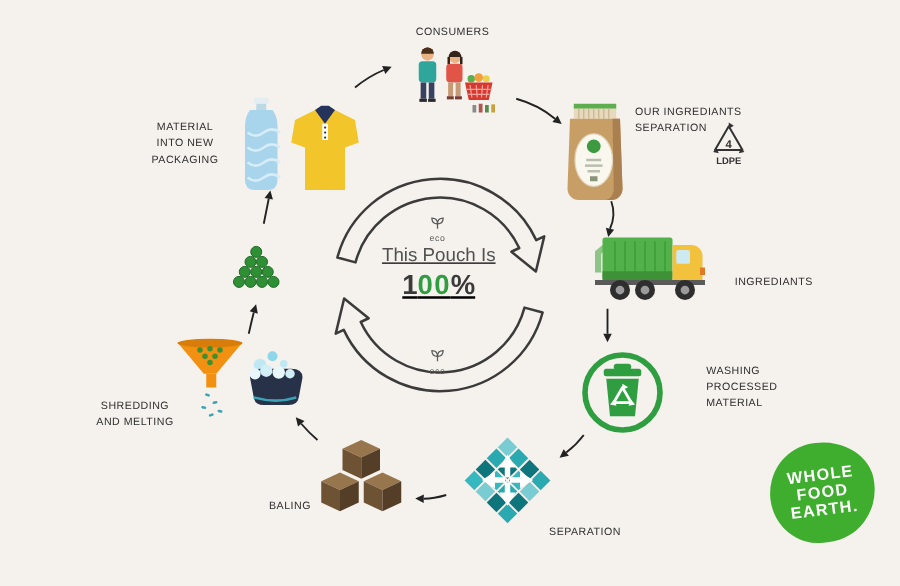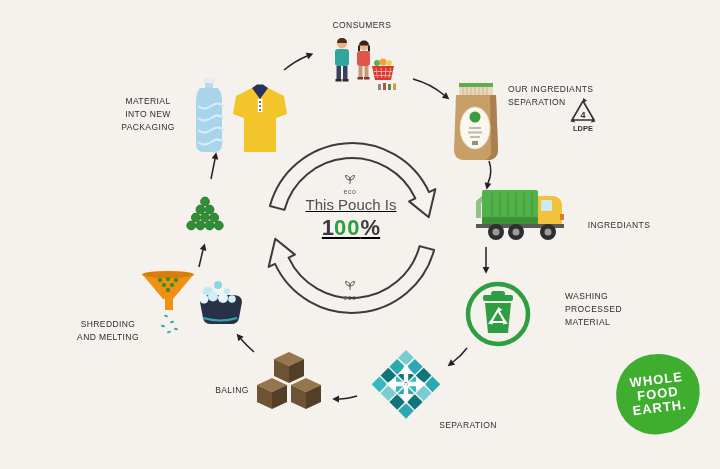--- a/index.html
+++ b/index.html
@@ -216,21 +216,21 @@
     <path d="M39 0 L54 7 L39 14 L24 7 Z" fill="#97764e"></path>
     <path d="M24 7 L39 14 L39 31 L24 24 Z" fill="#6e5234"></path>
     <path d="M39 14 L54 7 L54 24 L39 31 Z" fill="#553e27"></path>
     <path d="M22 26 L37 33 L22 40 L7 33 Z" fill="#97764e"></path>
     <path d="M7 33 L22 40 L22 57 L7 50 Z" fill="#6e5234"></path>
     <path d="M22 40 L37 33 L37 50 L22 57 Z" fill="#553e27"></path>
     <path d="M56 26 L71 33 L56 40 L41 33 Z" fill="#97764e"></path>
     <path d="M41 33 L56 40 L56 57 L41 50 Z" fill="#6e5234"></path>
     <path d="M56 40 L71 33 L71 50 L56 57 Z" fill="#553e27"></path>
   </svg>
-  <div class="stage-label t-center" style="left:208px;top:384px;width:48px">
+  <div class="stage-label t-center" style="left:208px;top:398px;width:48px">
     <div>BALING</div>
   </div>
 
   <svg class="abs" style="left:134px;top:270px" width="112" height="76" viewBox="0 0 112 76">
     <path d="M8 4 h52 l-21 25 h-10 Z" fill="#f29111"></path>
     <ellipse cx="34" cy="4.5" rx="26" ry="3.5" fill="#d97d0a"></ellipse>
     <g fill="#3e8f2e">
       <circle cx="26" cy="10" r="2.2"></circle>
         <circle cx="34" cy="9" r="2.2"></circle>
         <circle cx="42" cy="10" r="2.2"></circle>

